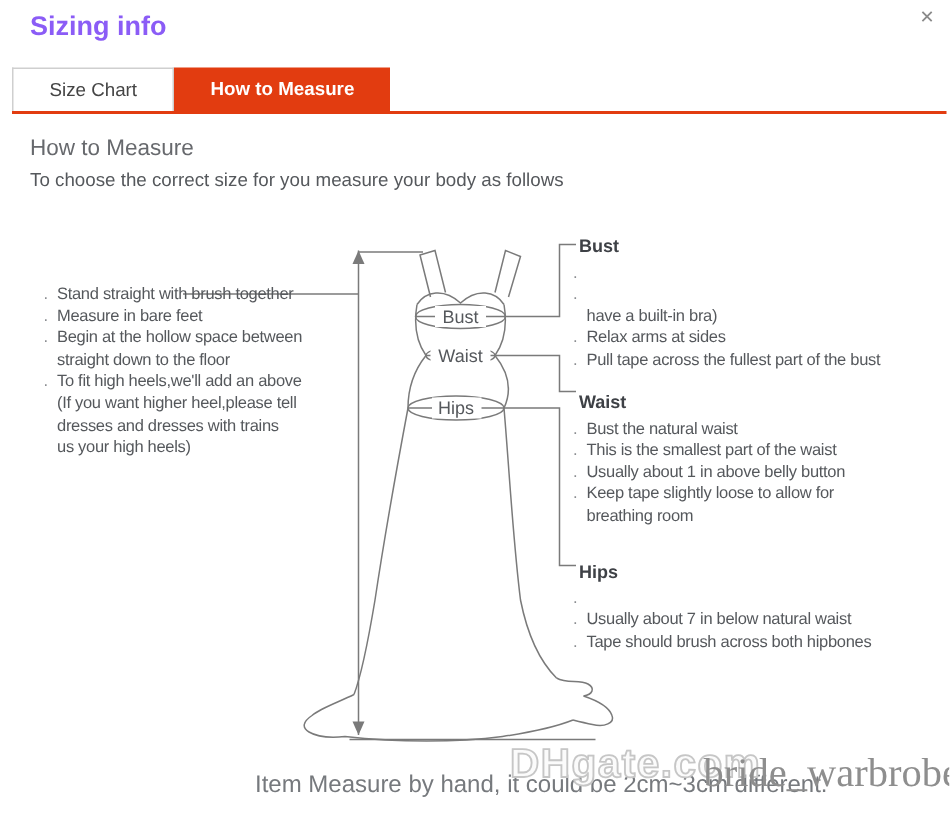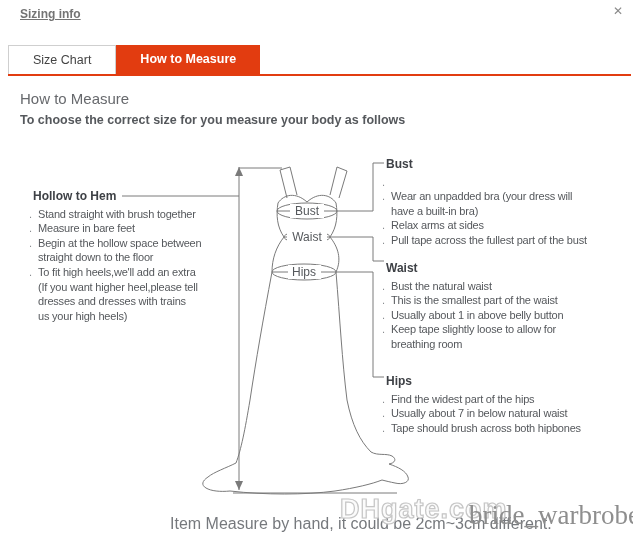--- a/index.html
+++ b/index.html
@@ -1,30 +1,30 @@
 <!DOCTYPE html>
 <html><head>
 <meta charset="utf-8">
 <style>
   html,body{margin:0;padding:0;background:#ffffff;}
   .stage{position:relative;width:633px;height:548px;background:#fff;
          font-family:"Liberation Sans",sans-serif;overflow:hidden;}
 
-  .panel-title{position:absolute;left:20px;top:7px;font-size:12px;font-weight:bold;color:#737373;text-decoration:underline;}
+  .panel-title{position:absolute;left:20px;top:7px;font-size:18px;font-weight:bold;color:#8b5cf6;}
   .close-btn{position:absolute;right:6px;top:2px;width:18px;height:18px;border:none;background:none;
              color:#8a8a8a;font-size:12px;line-height:18px;text-align:center;padding:0;cursor:pointer;}
 
   .tabbar{position:absolute;left:8px;top:45px;width:623px;height:29px;
           border-bottom:2px solid #e23c10;display:flex;box-sizing:content-box;}
   .tab{height:29px;line-height:28px;padding:0 24px;font-size:12.5px;color:#444;background:#fff;
        border:1px solid #cfcfcf;border-bottom:none;box-sizing:border-box;cursor:pointer;}
   .tab.active{background:#e23c10;color:#fff;font-weight:bold;border:none;line-height:29px;}
 
   .heading{position:absolute;left:20px;top:90px;font-size:15px;color:#67696d;}
-  .subheading{position:absolute;left:20px;top:113px;font-size:12.5px;color:#55585c;font-weight:bold;}
+  .subheading{position:absolute;left:20px;top:113px;font-size:12.5px;color:#55585c;}
 
   .diagram-svg{position:absolute;left:0;top:150px;}
 
   .block{position:absolute;font-size:11px;color:#55585c;letter-spacing:-0.2px;
          line-height:14.6px;white-space:nowrap;}
   .b-title{font-size:12px;font-weight:bold;color:#3e4146;letter-spacing:0;
            margin-left:4px;margin-bottom:3px;}
   .m-line{display:flex;}
   .m-line .dot{width:9px;flex:none;color:#8a8d91;}
   .m-line .txt{flex:none;}
@@ -91,21 +91,20 @@
       <rect x="290" y="204" width="34" height="14" fill="#ffffff"></rect>
       <rect x="287" y="230" width="40" height="14" fill="#ffffff"></rect>
       <rect x="288" y="265" width="33" height="14" fill="#ffffff"></rect>
       <text x="307" y="215" text-anchor="middle" font-size="12" fill="#55585c" stroke="none">Bust</text>
       <text x="307" y="241" text-anchor="middle" font-size="12" fill="#55585c" stroke="none">Waist</text>
       <text x="304" y="276" text-anchor="middle" font-size="12" fill="#55585c" stroke="none">Hips</text>
     </g>
   </svg>
 
   <div class="block block-hollow">
-    <div class="b-title">Hollow to Hem</div>
     <div>
         <div class="m-line">
           <span class="dot">.</span>
           <span class="txt">Stand straight with brush together</span>
         </div>
         <div class="m-line">
           <span class="dot">.</span>
           <span class="txt">Measure in bare feet</span>
         </div>
         <div class="m-line">
@@ -114,21 +113,21 @@
         </div>
         <div class="m-line">
           <span class="dot"></span>
         </div>
         <div class="m-line">
           <span class="dot"></span>
           <span class="txt">straight down to the floor</span>
         </div>
         <div class="m-line">
           <span class="dot">.</span>
-          <span class="txt">To fit high heels,we'll add an extra</span>
+          <span class="txt">To fit high heels,we'll add an above</span>
         </div>
         <div class="m-line">
           <span class="dot"></span>
           <span class="txt">(If you want higher heel,please tell</span>
         </div>
         <div class="m-line">
           <span class="dot"></span>
           <span class="txt">dresses and dresses with trains</span>
         </div>
         <div class="m-line">
@@ -139,21 +138,20 @@
   </div>
 
   <div class="block block-bust">
     <div class="b-title">Bust</div>
     <div>
         <div class="m-line">
           <span class="dot">.</span>
         </div>
         <div class="m-line">
           <span class="dot">.</span>
-          <span class="txt">Wear an unpadded bra (your dress will</span>
         </div>
         <div class="m-line">
           <span class="dot"></span>
           <span class="txt">have a built-in bra)</span>
         </div>
         <div class="m-line">
           <span class="dot">.</span>
           <span class="txt">Relax arms at sides</span>
         </div>
         <div class="m-line">
@@ -187,21 +185,20 @@
           <span class="txt">breathing room</span>
         </div>
       </div>
   </div>
 
   <div class="block block-hips">
     <div class="b-title">Hips</div>
     <div>
         <div class="m-line">
           <span class="dot">.</span>
-          <span class="txt">Find the widest part of the hips</span>
         </div>
         <div class="m-line">
           <span class="dot">.</span>
           <span class="txt">Usually about 7 in below natural waist</span>
         </div>
         <div class="m-line">
           <span class="dot">.</span>
           <span class="txt">Tape should brush across both hipbones</span>
         </div>
       </div>

